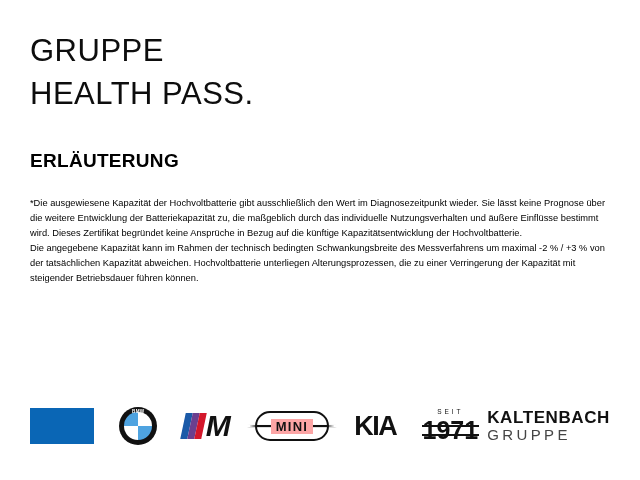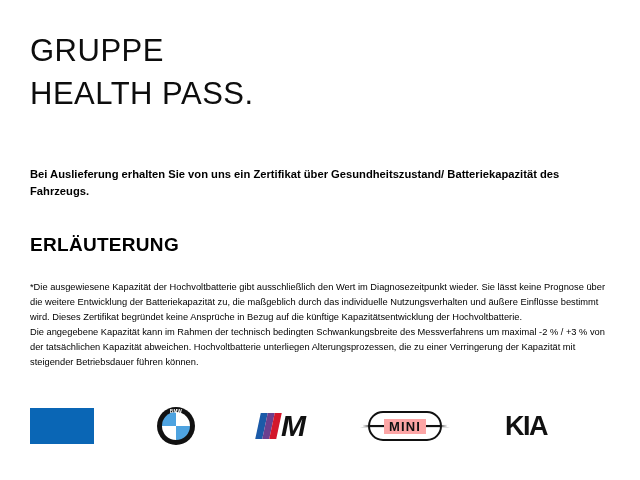--- a/index.html
+++ b/index.html
@@ -222,21 +222,20 @@
 </head>
 <body>
 
 <div class="page">
 
   <div class="title-block">
     <div class="title-line">GRUPPE</div>
     <div class="title-line">HEALTH PASS.</div>
   </div>
 
-  <div class="subtitle">Bei Auslieferung erhalten Sie von uns ein Zertifikat über Gesundheitszustand/ Batteriekapazität des Fahrzeugs.</div>
 
   <div class="section-heading">ERLÄUTERUNG</div>
 
   <div class="body-text">
     <p class="body-para">*Die ausgewiesene Kapazität der Hochvoltbatterie gibt ausschließlich den Wert im Diagnosezeitpunkt wieder. Sie lässt keine Prognose über die weitere Entwicklung der Batteriekapazität zu, die maßgeblich durch das individuelle Nutzungsverhalten und äußere Einflüsse bestimmt wird. Dieses Zertifikat begründet keine Ansprüche in Bezug auf die künftige Kapazitätsentwicklung der Hochvoltbatterie.</p>
     <p class="body-para">Die angegebene Kapazität kann im Rahmen der technisch bedingten Schwankungsbreite des Messverfahrens um maximal -2 % / +3 % von der tatsächlichen Kapazität abweichen. Hochvoltbatterie unterliegen Alterungsprozessen, die zu einer Verringerung der Kapazität mit steigender Betriebsdauer führen können.</p>
   </div>
 
   <div class="logo-strip">
 
@@ -275,16 +274,28 @@
     </div>
 
     <div class="spacer"></div>
 
     <div class="logo-cell">
       <div class="kia">KIA</div>
     </div>
 
     <div class="spacer"></div>
 
+    <div class="logo-cell">
+      <div class="kaltenbach">
+        <div class="kb-left">
+          <div class="kb-seit">SEIT</div>
+          <div class="kb-year">1971</div>
+        </div>
+        <div class="kb-right">
+          <div class="kb-name">KALTENBACH</div>
+          <div class="kb-sub">GRUPPE</div>
+        </div>
+      </div>
+    </div>
 
   </div>
 
 </div>
 
 </body></html>

